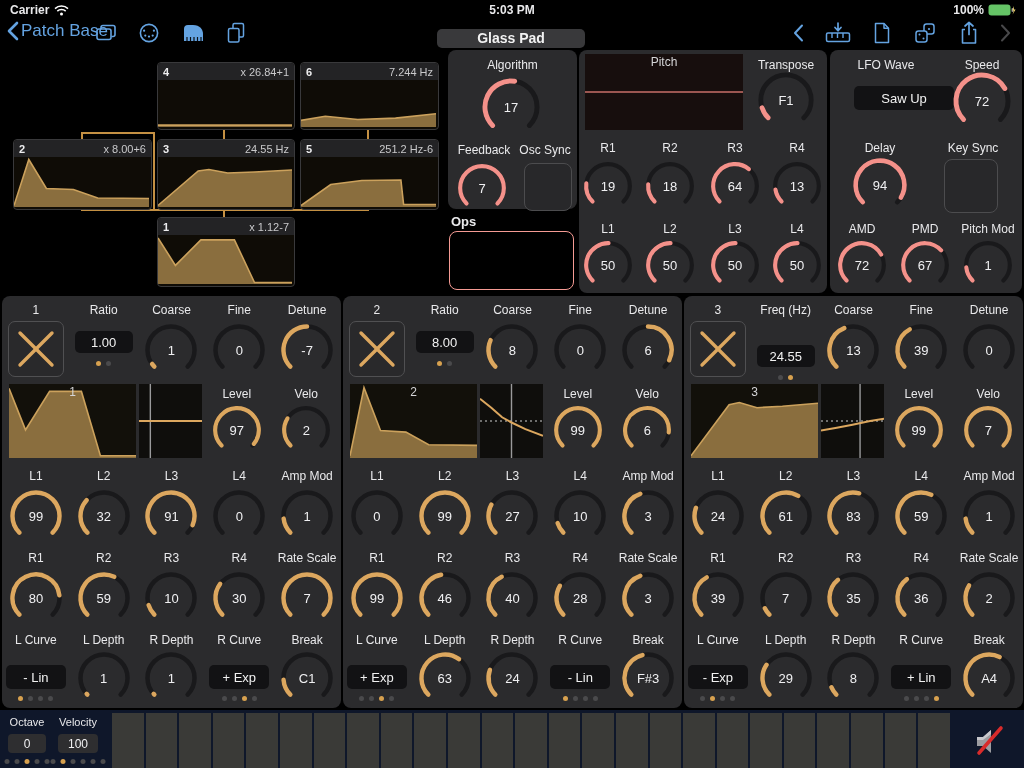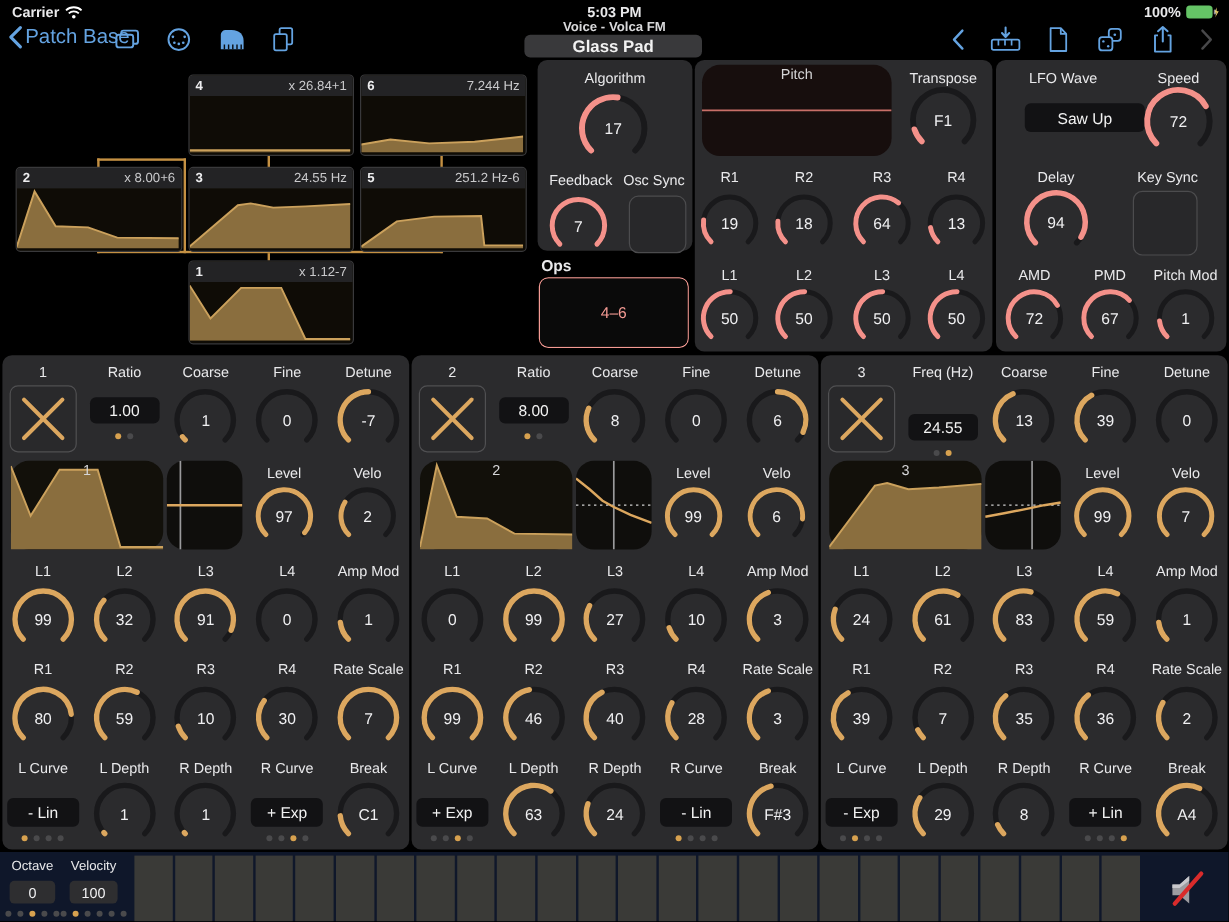--- a/index.html
+++ b/index.html
@@ -33,21 +33,21 @@
   .alg-box{position:absolute;border:1px solid #39393B;border-radius:4px;overflow:hidden;background:#0F0C06;}
   .alg-hd{height:17px;background:#232325;display:flex;justify-content:space-between;align-items:center;padding:0 5px;font-size:11px;}
   .alg-hd .n{font-weight:700;color:#EDEDEF;}
   .alg-hd .v{color:#C9C9CB;}
   .conn{position:absolute;background:#C49043;}
   
   .op-panel{position:absolute;top:296px;width:339px;height:412px;background:#2B2B2D;border-radius:8px;}
   .op-row{display:flex;}
   .cell{flex:1;display:flex;flex-direction:column;align-items:center;}
   .xbox{width:54px;height:54px;border:1.5px solid #505052;border-radius:7px;margin-top:3px;display:flex;align-items:center;justify-content:center;background:#29292B;}
-  .graphbox{background:#12100A;border-radius:15px;position:relative;}
+  .graphbox{background:#12100A;border-radius:0;position:relative;}
   .env-num{position:absolute;top:1px;left:0;right:0;text-align:center;font-size:12px;color:#D5D5D7;}
   .sync-box{border:1.5px solid #4C4C4E;border-radius:8px;background:#28282A;}
   
   #ops-switch-ctl{position:absolute;left:449px;top:231px;width:123px;height:57px;border:1.5px solid #F59B94;border-radius:8px;overflow:hidden;display:flex;}
   .seg{flex:1;display:flex;align-items:center;justify-content:center;font-size:13px;}
   .seg.on{background:#F59B94;color:#33302F;}
   .seg.off{background:#0A0A0A;color:#F59B94;}
   
   #bottom-bar{position:absolute;left:0;top:710px;width:1024px;height:58px;background:#0f172a;}
   #keys{position:absolute;left:112px;top:3px;width:838px;height:55px;display:flex;gap:2px;}
@@ -104,21 +104,20 @@
     <svg class="tool-icon" width="26" height="22" viewBox="0 0 26 22">
       <path d="M4 19 V7 a4 4 0 0 1 4-4 h5 c7 0 10 4.5 10 9 v7 z" fill="#64A3E1"></path>
       <path d="M7 19 v-4 M10.5 19 v-4 M14 19 v-4 M17.5 19 v-4 M21 19 v-4" stroke="#0B0F14" stroke-width="1.2"></path>
     </svg>
     <svg class="tool-icon" width="22" height="24" viewBox="0 0 22 24">
       <rect x="8" y="2.5" width="10.5" height="13.5" rx="1.5" stroke="#64A3E1" stroke-width="1.5" fill="none"></rect>
       <rect x="3.5" y="7.5" width="10.5" height="13.5" rx="1.5" stroke="#64A3E1" stroke-width="1.5" fill="#000"></rect>
     </svg>
   </div>
 
-  <div id="nav-subtitle">Voice - Volca FM</div>
   <div id="patch-name-button">Glass Pad</div>
 
   <div id="tool-icons-right">
     <svg class="tool-icon" width="12" height="20" viewBox="0 0 12 20">
       <polyline points="10,2.5 3,10 10,17.5" stroke="#64A3E1" stroke-width="2" fill="none" stroke-linecap="round" stroke-linejoin="round"></polyline>
     </svg>
     <svg class="tool-icon" width="28" height="24" viewBox="0 0 28 24">
       <path d="M14 2 v7 M11 6.5 L14 9.8 L17 6.5" stroke="#64A3E1" stroke-width="1.7" fill="none" stroke-linecap="round" stroke-linejoin="round"></path>
       <rect x="2.5" y="12" width="23" height="8.5" rx="1.5" stroke="#64A3E1" stroke-width="1.5" fill="none"></rect>
       <path d="M8 12 v5 M13.5 12 v5 M19 12 v5" stroke="#64A3E1" stroke-width="1.4"></path>
@@ -232,21 +231,20 @@
           <path d="M 20.30 79.70 A 42 42 0 1 1 79.70 79.70" stroke="#F4918A" stroke-width="8" fill="none" stroke-linecap="round"></path>
         </svg>
         <span class="kval">7</span>
       </div>
       <div class="klabel" style="position: absolute; left: 66px; top: 92px; width: 62px;">Osc Sync</div>
       <div class="sync-box" style="width: 46px; height: 46px; position: absolute; left: 76px; top: 113px;"></div>
     </div>
   <div id="ops-switch">
     <div class="abs" id="ops-label" style="left:451px;top:214px;font-size:13px;font-weight:700;">Ops</div>
     <div id="ops-switch-ctl">
-        <div class="seg off">4–6</div>
       </div>
   </div>
   <div id="pitch-panel" class="panel" style="left:579px;top:50px;width:248px;height:243px;">
       <div class="graphbox" style="width: 158px; height: 76px; background: rgb(23, 14, 13); position: absolute; left: 6px; top: 4px;"><div class="env-num">Pitch</div>
     <svg width="158" height="76">
           <line x1="0" y1="38" x2="158" y2="38" stroke="#C96F68" stroke-width="1.6"></line>
         </svg></div>
       <div class="klabel" style="position: absolute; left: 165px; top: 7px; width: 84px;">Transpose</div>
       <div class="knob" style="height: 60px; width: 60px; position: absolute; left: 177px; top: 20px;">
         <svg viewBox="0 0 100 100">

